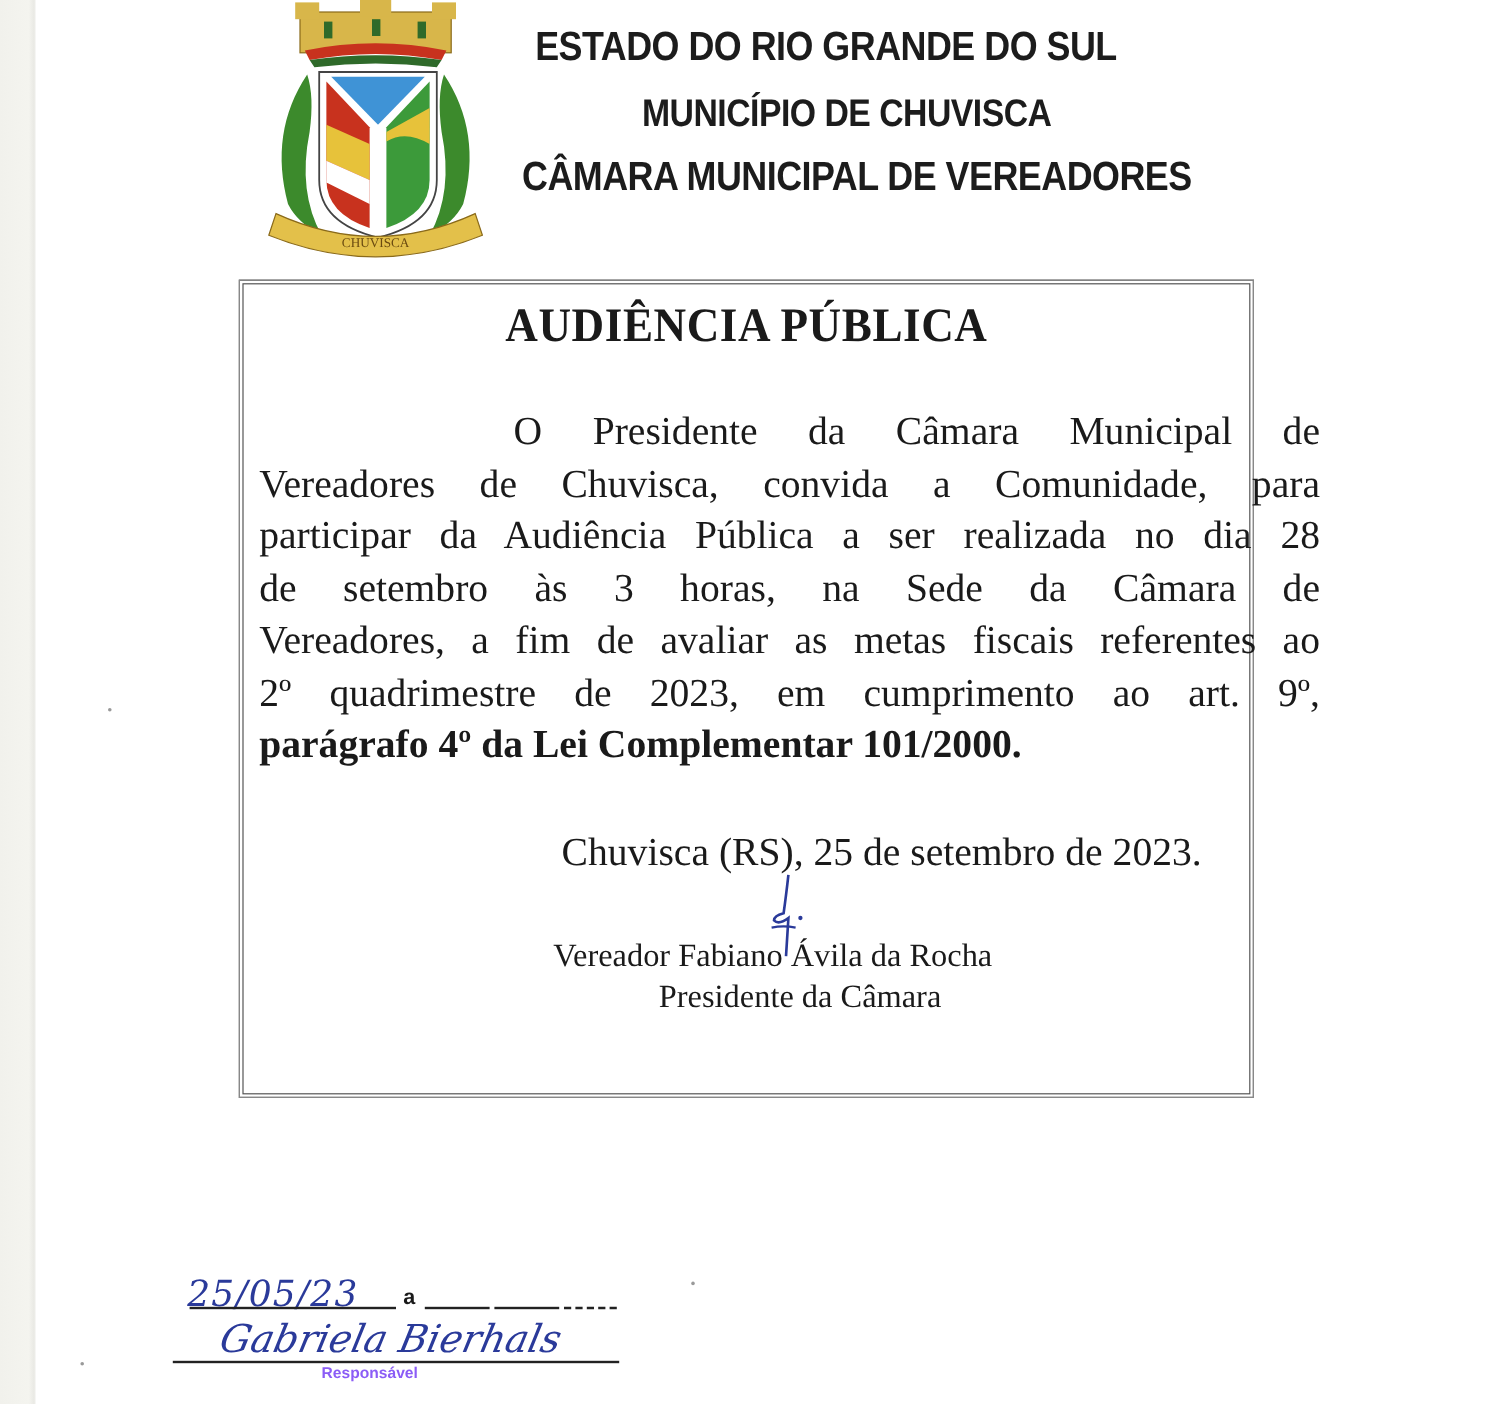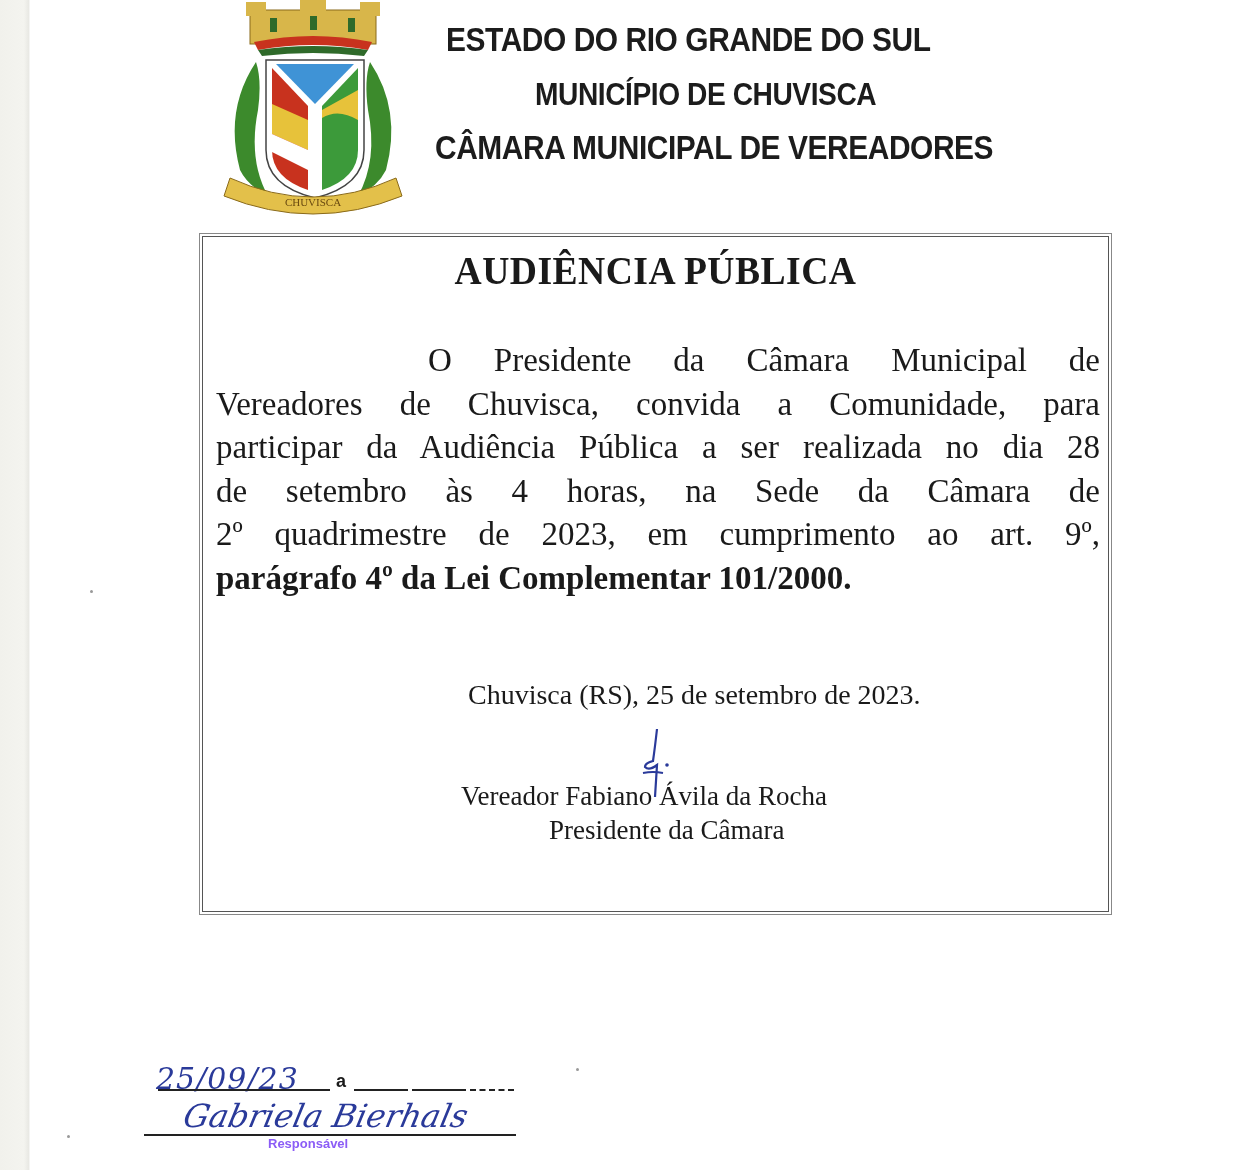--- a/index.html
+++ b/index.html
@@ -27,42 +27,42 @@
     }
     .h-mun {
       position: absolute; left: 115px; top: 62px; font-size: 32px; white-space: nowrap;
       transform: scaleX(0.88); transform-origin: left top;
     }
     .h-cam {
       position: absolute; left: 15px; top: 114px; font-size: 34px; white-space: nowrap;
       transform: scaleX(0.88); transform-origin: left top;
     }
     .notice-box {
-      position: absolute; left: 199px; top: 233px; width: 913px; height: 682px;
+      position: absolute; left: 199px; top: 233px; width: 846px; height: 682px;
       border: 4px double #555;
       box-sizing: border-box;
       outline: 1px solid #888; outline-offset: -1px;
     }
     .notice-title {
       position: absolute; left: 0; right: 0; top: 10px;
       text-align: center; font-size: 40px; font-weight: bold; letter-spacing: 0.5px;
       transform: scaleX(0.94);
     }
     .notice-body {
       position: absolute; left: 13px; top: 102px; width: 884px;
       font-size: 33px; line-height: 43.5px; text-align: justify;
       text-align-last: left;
     }
     .notice-body .line {
       display: block; text-align: justify; text-align-last: justify; white-space: nowrap;
     }
     .notice-body .line.last { text-align-last: left; font-weight: bold; }
     .notice-body .indent { padding-left: 212px; }
     .date-line {
-      position: absolute; left: 265px; top: 442px; font-size: 28px; white-space: nowrap;
+      position: absolute; left: 265px; top: 456px; font-size: 33px; white-space: nowrap;
     }
     .signer-name {
       position: absolute; left: 258px; top: 544px; font-size: 27px; white-space: nowrap;
     }
     .signer-role {
       position: absolute; left: 330px; top: 578px; font-size: 27px; white-space: nowrap; margin-left: 16px;
     }
     .signature-mark {
       position: absolute; left: 432px; top: 490px; width: 40px; height: 70px;
     }
@@ -141,36 +141,37 @@
   <div class="h-mun">MUNICÍPIO DE CHUVISCA</div>
   <div class="h-cam">CÂMARA MUNICIPAL DE VEREADORES</div>
 </div>
 
 <div class="notice-box">
   <div class="notice-title">AUDIÊNCIA PÚBLICA</div>
   <div class="notice-body">
     <span class="line indent">O Presidente da Câmara Municipal de</span>
     <span class="line">Vereadores de Chuvisca, convida a Comunidade, para</span>
     <span class="line">participar da Audiência Pública a ser realizada no dia 28</span>
-    <span class="line">de setembro às 4 horas, na Sede da Câmara de</span>
+    <span class="line">de setembro às 3 horas, na Sede da Câmara de</span>
+    <span class="line">Vereadores, a fim de avaliar as metas fiscais referentes ao</span>
     <span class="line">2º quadrimestre de 2023, em cumprimento ao art. 9º,</span>
     <span class="line last">parágrafo 4º da Lei Complementar 101/2000.</span>
   </div>
   <div class="date-line">Chuvisca (RS), 25 de setembro de 2023.</div>
   <svg class="signature-mark" viewBox="0 0 40 70">
     <path d="M22 2 Q20 20 18 34 Q10 36 10 40 Q14 44 22 38 L20 70" stroke="#2a3a9a" stroke-width="2.2" fill="none"></path>
     <path d="M8 46 Q18 44 28 46" stroke="#2a3a9a" stroke-width="2" fill="none"></path>
     <circle cx="32" cy="38" r="1.8" fill="#2a3a9a"></circle>
   </svg>
   <div class="signer-name">Vereador Fabiano Ávila da Rocha</div>
   <div class="signer-role">Presidente da Câmara</div>
 </div>
 
 <div class="stamp">
-  <div class="stamp-date">25/09/23</div>
+  <div class="stamp-date">25/05/23</div>
   <div class="stamp-blank" style="left:18px;width:172px;"></div>
   <div class="stamp-a">a</div>
   <div class="stamp-blank" style="left:214px;width:54px;"></div>
   <div class="stamp-blank" style="left:272px;width:54px;"></div>
   <div class="stamp-blank" style="left:330px;width:44px;border-bottom-style:dashed;"></div>
   <div class="stamp-sig">Gabriela Bierhals</div>
   <div class="stamp-rule"></div>
   <div class="stamp-resp">Responsável</div>
 </div>
 

